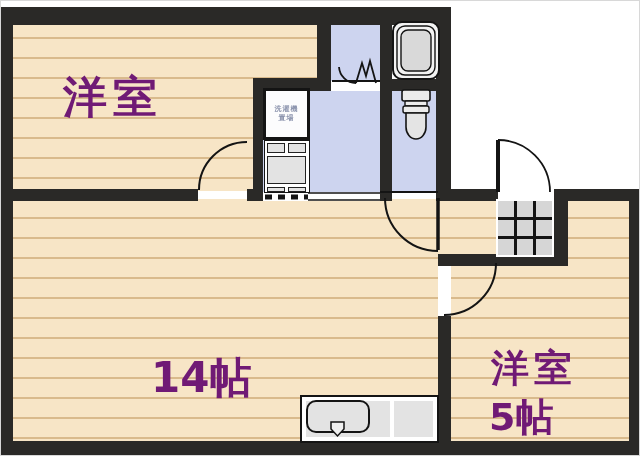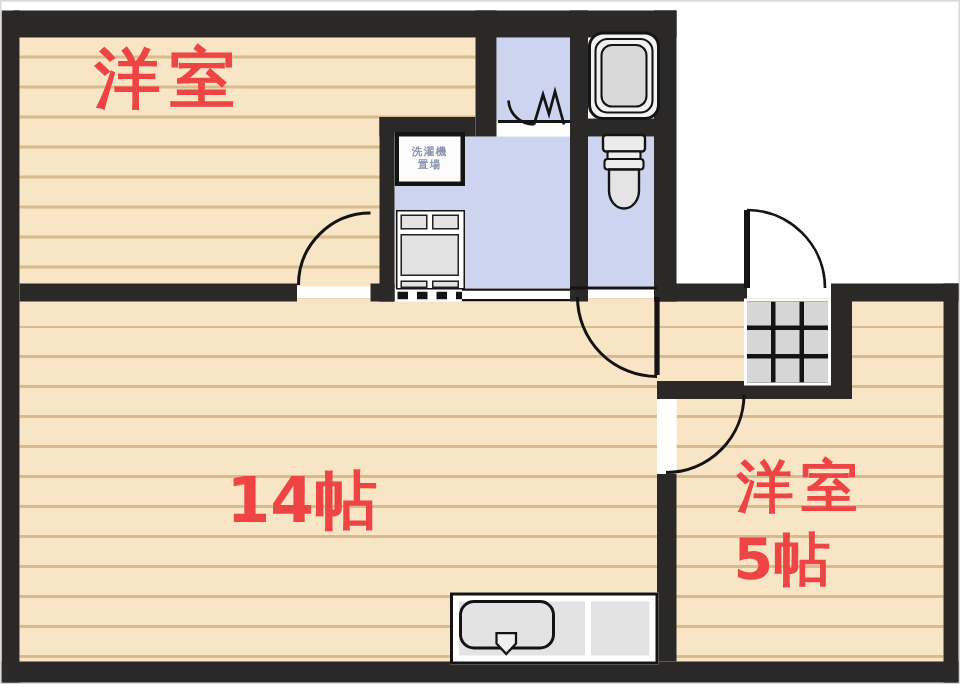--- a/index.html
+++ b/index.html
@@ -15,22 +15,23 @@
     background-color:var(--wood-floor,#f7e5c6);
     background-image:repeating-linear-gradient(to bottom,
       rgba(0,0,0,0) 0px, rgba(0,0,0,0) 18px,
       var(--plank-line,#d9ba8c) 18px, var(--plank-line,#d9ba8c) 20px);
   }
   .wet{background:var(--wet-floor,#cdd4ef);}
   .whitefloor{background:#fafafa;}
   .wall{background:var(--wall,#2a2927);}
   .whitegap{background:#ffffff;}
   .label{
-    position:absolute;color:#ef4444;font-weight:bold;line-height:1;
+    position:absolute;color:#701a75;font-weight:bold;line-height:1;
     white-space:nowrap;
+    margin-top:44px;
   }
   .genkan{
     position:absolute;background:#ffffff;padding:2px;box-sizing:border-box;
   }
   .genkan .grid{
     display:grid;width:100%;height:100%;
     grid-template-columns:1fr 1fr 1fr;grid-template-rows:1fr 1fr 1fr;
     gap:3px;background:var(--line-black,#141414);
   }
   .genkan .grid div{background:var(--tile-gray,#d6d6d6);}
@@ -89,21 +90,21 @@
         <div></div>
       <div></div>
         <div></div>
         <div></div>
       <div></div>
         <div></div>
         <div></div>
     </div>
   </div>
 
-  <div class="washer" style="left:262px;top:87px;width:47px;height:36px;">
+  <div class="washer" style="left:262px;top:87px;width:47px;height:52px;">
     <div class="txt">
       <span>洗濯機</span><br>
       <span>置場</span>
     </div>
   </div>
 
   <div class="vanity" style="left:263px;top:139px;width:46px;height:53px;">
     <div class="cell" style="left:2px;top:2px;width:18px;height:10px;"></div>
     <div class="cell" style="left:23px;top:2px;width:18px;height:10px;"></div>
     <div class="cell" style="left:2px;top:15px;width:39px;height:28px;"></div>

